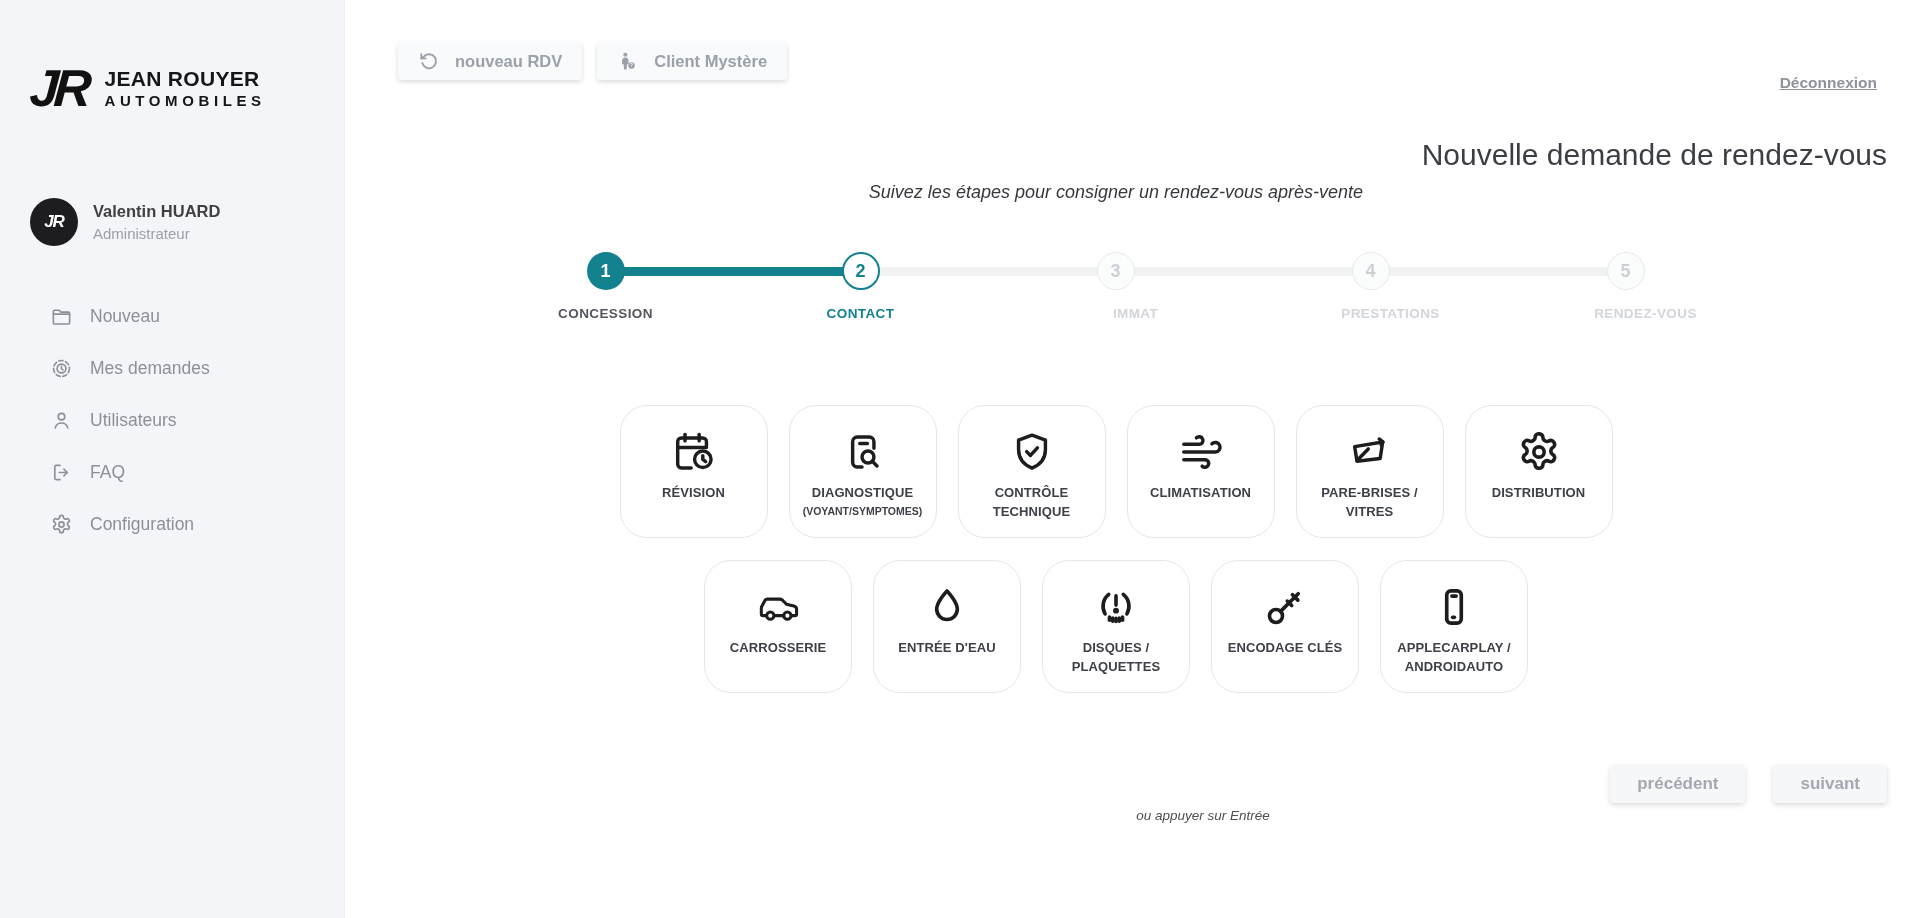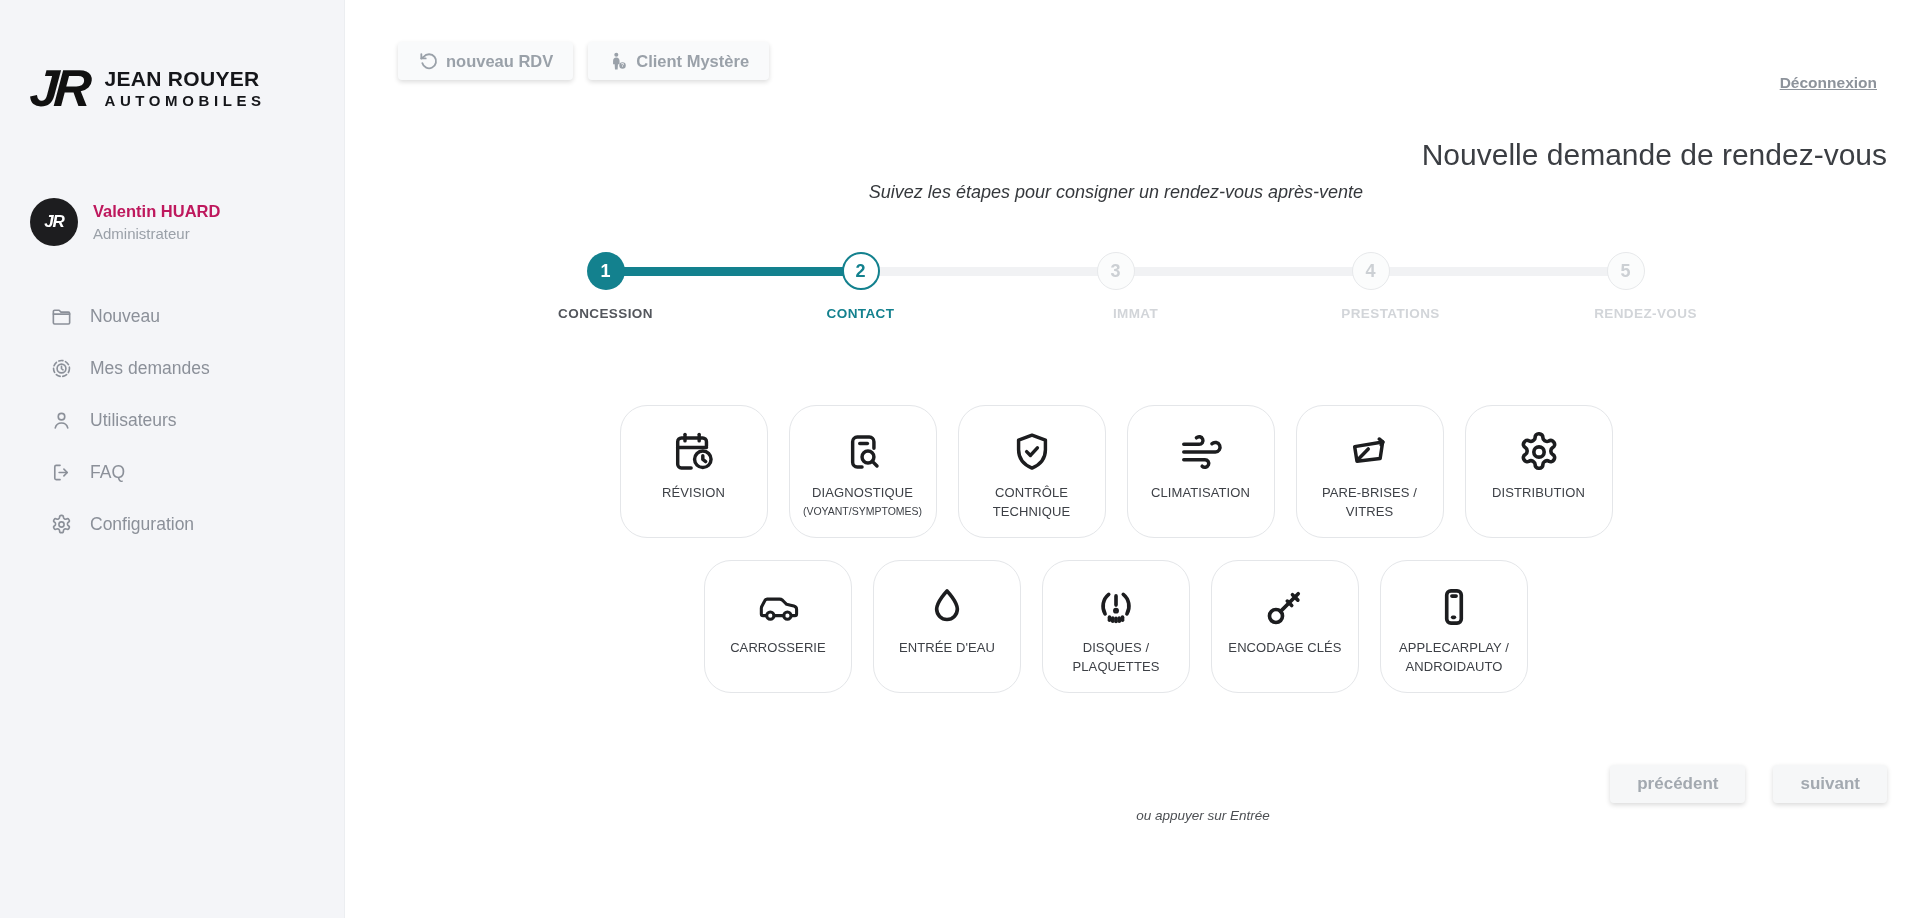--- a/index.html
+++ b/index.html
@@ -25,38 +25,38 @@
   .brand-text { display:flex; flex-direction:column; }
   .brand-line1 { font-weight:bold; font-size:21px; color:#15161a; letter-spacing:.3px; }
   .brand-line2 { font-weight:bold; font-size:15px; color:#15161a; letter-spacing:4.6px; margin-top:1px; }
 
   .user { position:absolute; left:30px; top:198px; display:flex; align-items:center; gap:15px; }
   .avatar {
     width:48px; height:48px; border-radius:50%; background:#1d1d1f;
     display:flex; align-items:center; justify-content:center;
     color:#fff; font-weight:bold; font-style:italic; font-size:17px; letter-spacing:-1px;
   }
-  .user-name { font-weight:bold; font-size:16.5px; color:#be185d; }
+  .user-name { font-weight:bold; font-size:16.5px; color:#404040; }
   .user-role { font-size:15px; color:#9aa0a8; margin-top:4px; }
 
   .nav { position:absolute; left:16px; top:290px; width:100%; }
   .nav-item {
     display:flex; align-items:center; gap:17px; height:52px; padding-left:34px;
     color:#8b9099; cursor:pointer;
   }
   .nav-icon { width:23px; height:23px; display:flex; }
   .nav-icon svg { width:23px; height:23px; }
   .nav-label { font-size:17.5px; }
 
   
   .main { position:absolute; left:345px; top:0; width:1542px; height:918px; }
 
   .top-actions { position:absolute; left:53px; top:42px; display:flex; gap:15px; }
   .action-btn {
-    height:38px; padding:0 20px; display:inline-flex; align-items:center; gap:7px;
+    height:38px; padding:0 20px; display:inline-flex; align-items:center; gap:16px;
     background:#f9fafb; border:none; border-radius:4px;
     box-shadow:0 2px 5px rgba(0,0,0,.14);
     color:#9aa1a9; font-weight:bold; font-size:16.5px; cursor:pointer;
     font-family:"Liberation Sans", sans-serif;
   }
   .action-btn svg { width:21px; height:21px; }
 
   .logout {
     position:absolute; right:10px; top:74px;
     color:#8d939b; font-size:15.5px; font-weight:bold;
@@ -88,21 +88,21 @@
   .step.upcoming .step-label { color:#d2d5d9;margin-left:40px; }
 
   
   .tiles { position:absolute; left:0; top:405px; width:100%; }
   .tile-row { display:flex; justify-content:center; gap:21px; }
   .tile-row + .tile-row { margin-top:22px; }
   .tile {
     width:148px; height:133px; background:#fff;
     border:1px solid #e4e6e9; border-radius:27px;
     display:flex; flex-direction:column; align-items:center;
-    padding-top:23px; cursor:pointer;
+    padding-top:23px; cursor:pointer;font-weight:bold;
   }
   .tile-icon { width:46px; height:46px; display:flex; align-items:center; justify-content:center; color:#1c1d1f; }
   .tile-icon svg { width:46px; height:46px; }
   .tile-label {
     margin-top:9px; font-size:13px; line-height:1.45; color:#3d4046;
     text-align:center; white-space:pre-line; padding:0 4px; letter-spacing:.1px;
   }
   .tile-sublabel { margin-top:2px; font-size:10.5px; color:#3d4046; text-align:center; }
   .tile-sublabel:empty { display:none; }
 

